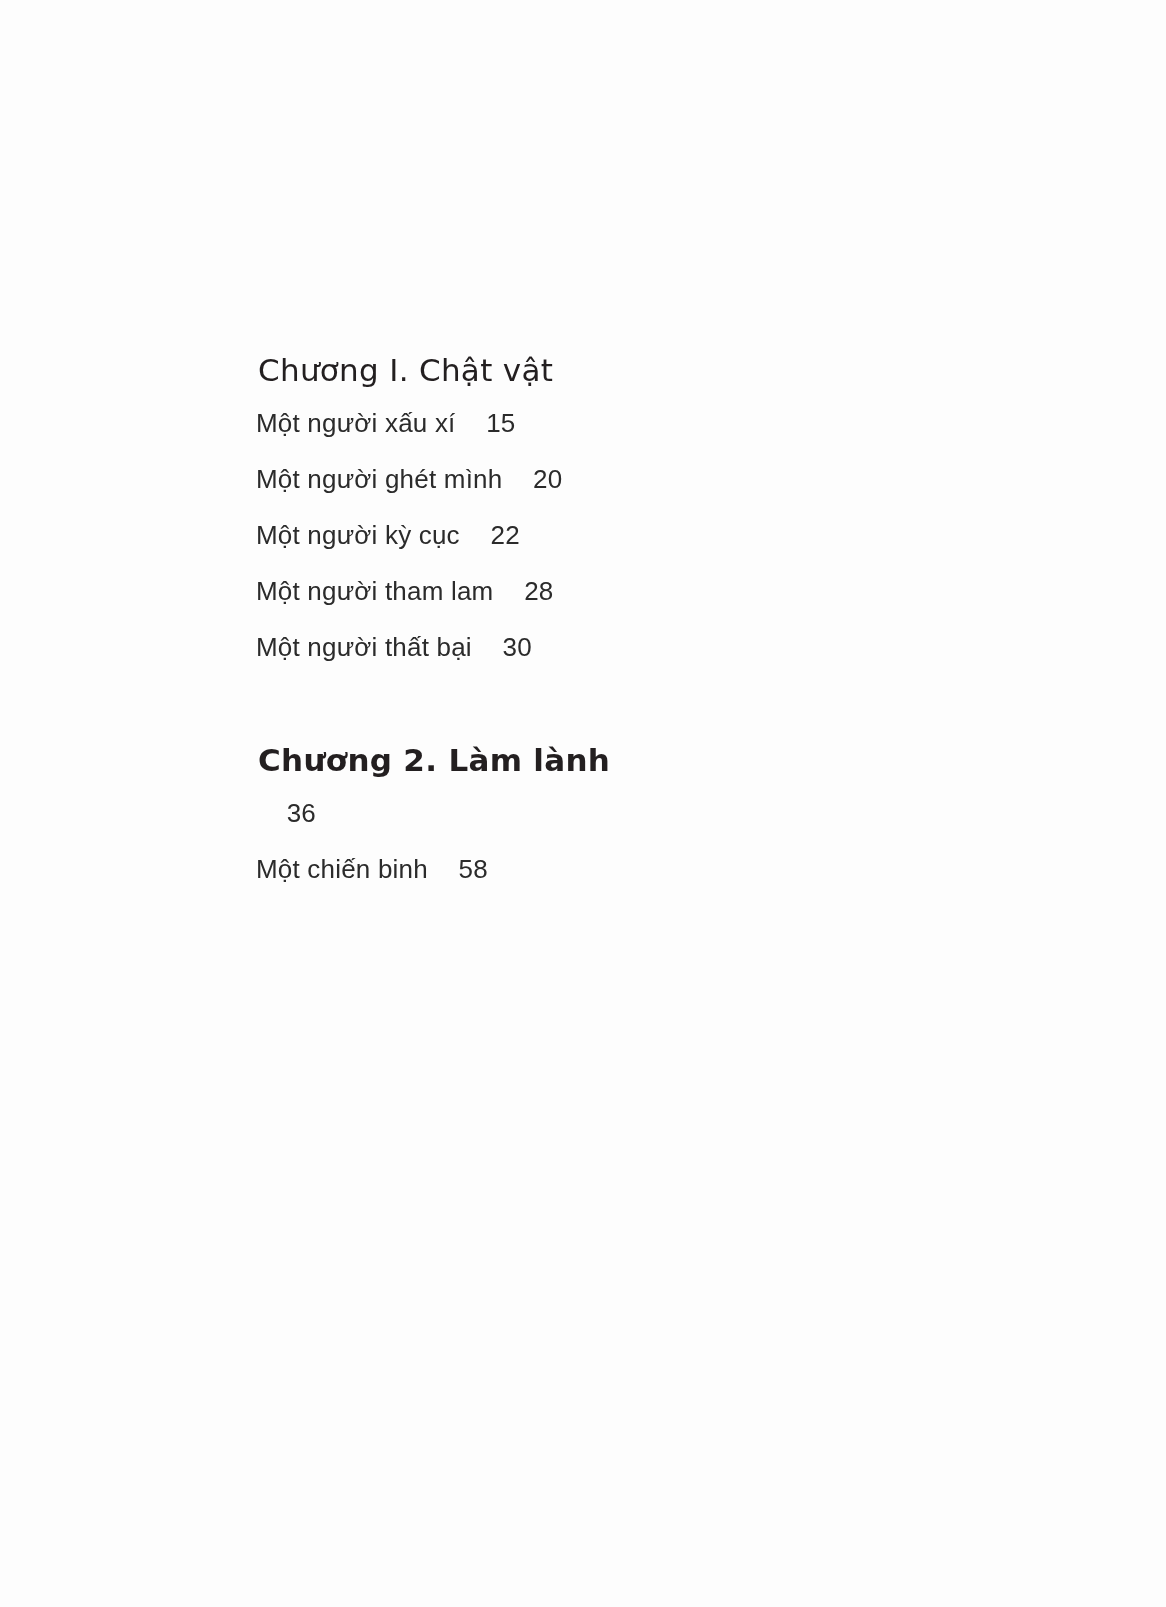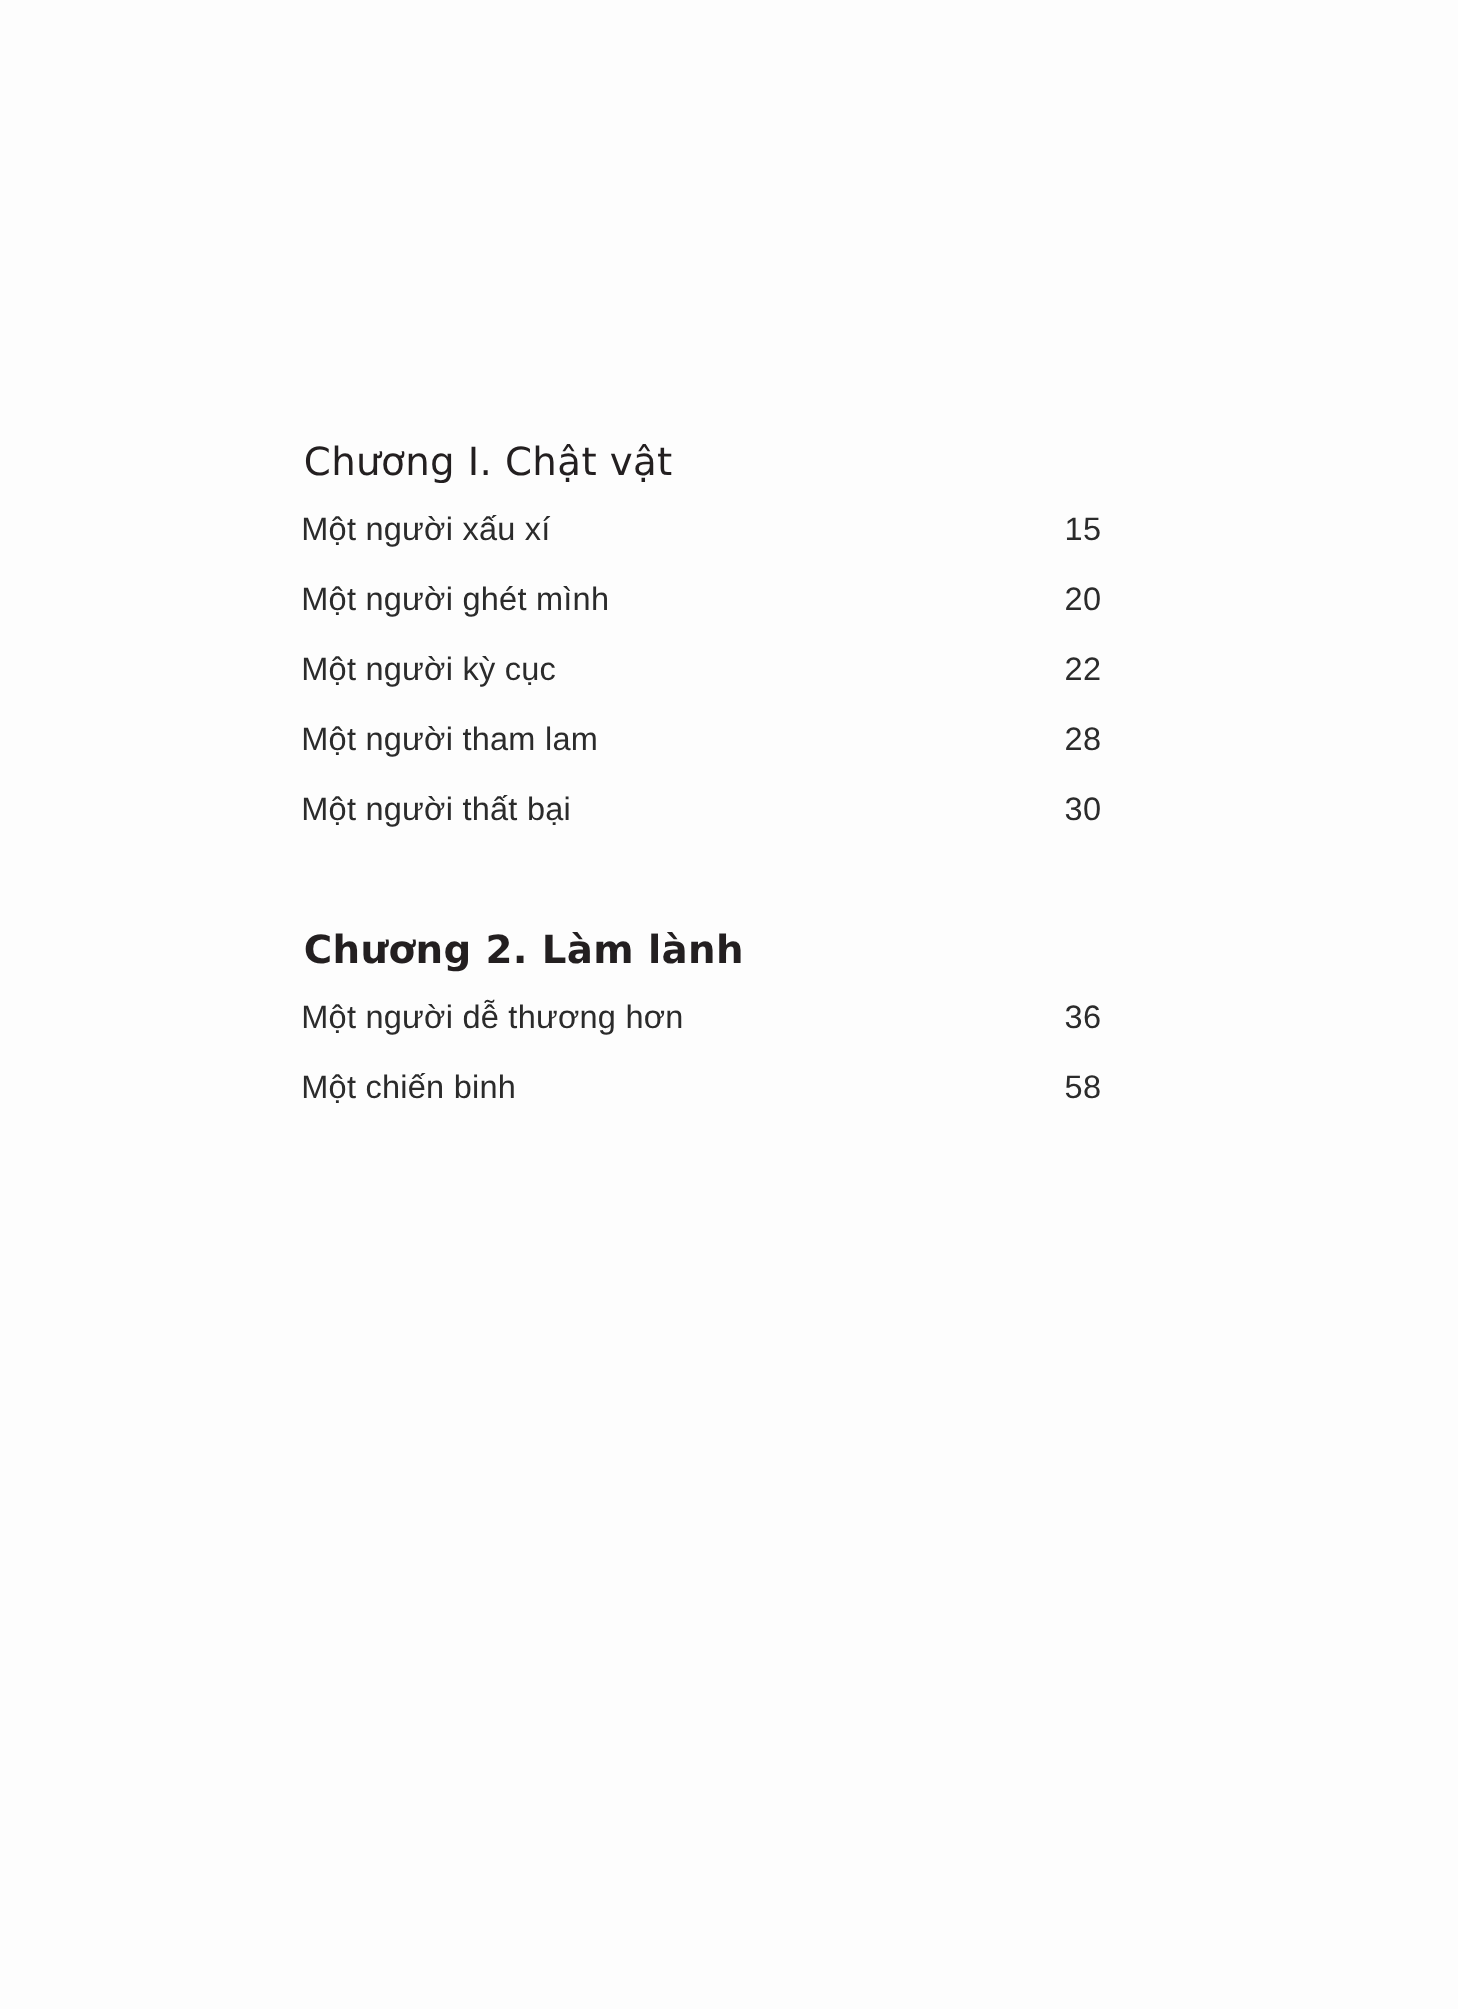--- a/index.html
+++ b/index.html
@@ -15,21 +15,21 @@
     position: relative;
     overflow: hidden;
   }
   .page {
     position: absolute;
     inset: 0;
     background: #fdfdfd;
   }
   .toc {
     position: absolute;
-    left: 241px;
+    left: 256px;
     top: 352px;
     width: 640px;
   }
   .chapter-block {
     margin-bottom: 8px;
   }
   .chapter-title {
     font-family: "DejaVu Sans", sans-serif;
     font-size: 31px;
     font-weight: 400;
@@ -38,21 +38,20 @@
     margin: 0 0 22px 2px;
     white-space: nowrap;
   }
   .chapter-block + .chapter-block .chapter-title {
     margin-top: 82px;
     font-weight: bold;
   }
   .entry {
     display: flex;
     align-items: baseline;
-    justify-content: space-between;
     font-size: 26px;
     line-height: 1;
     color: #2b2b2b;
     padding: 0;
     margin-bottom: 30px;
     letter-spacing: 0.2px;
   }
   .entry-title {
     white-space: nowrap;
   }
@@ -90,21 +89,20 @@
       <div class="entry">
         <span class="entry-title">Một người thất bại</span>
         <span class="entry-page">30</span>
       </div>
     </section>
 
     <section class="chapter-block">
       <h2 class="chapter-title">Chương 2. Làm lành</h2>
 
       <div class="entry">
-        <span class="entry-title">Một người dễ thương hơn</span>
         <span class="entry-page">36</span>
       </div>
       <div class="entry">
         <span class="entry-title">Một chiến binh</span>
         <span class="entry-page">58</span>
       </div>
     </section>
 
   </div>
 </div>

